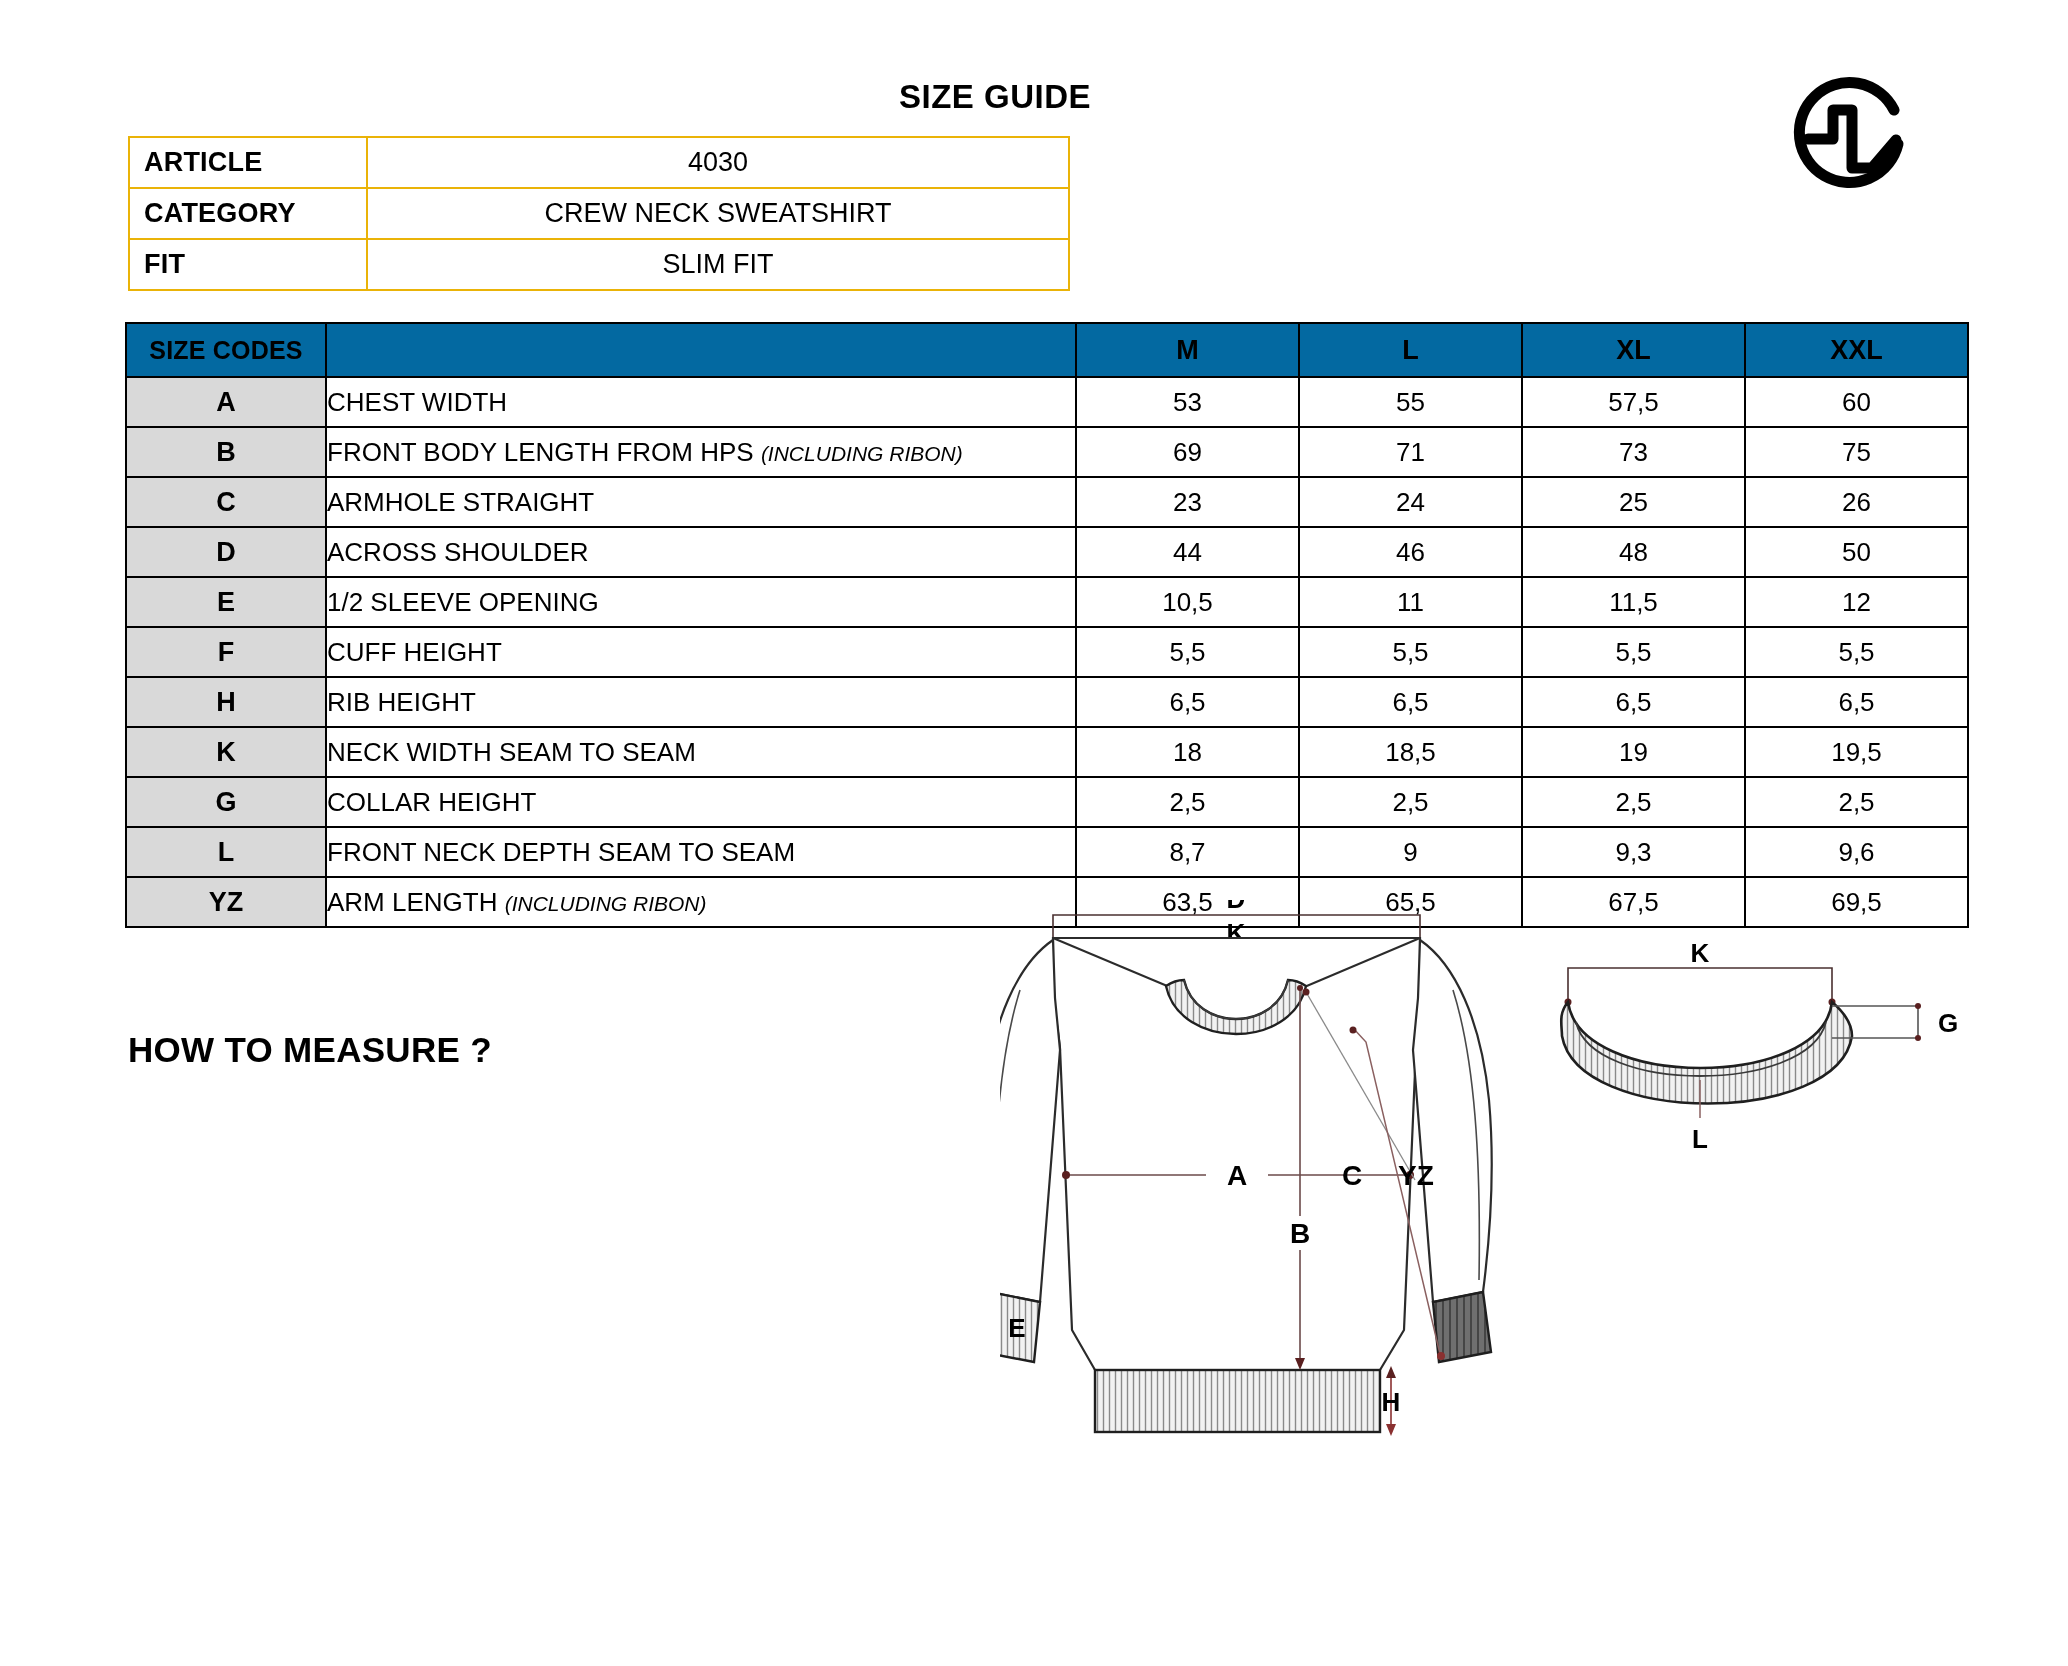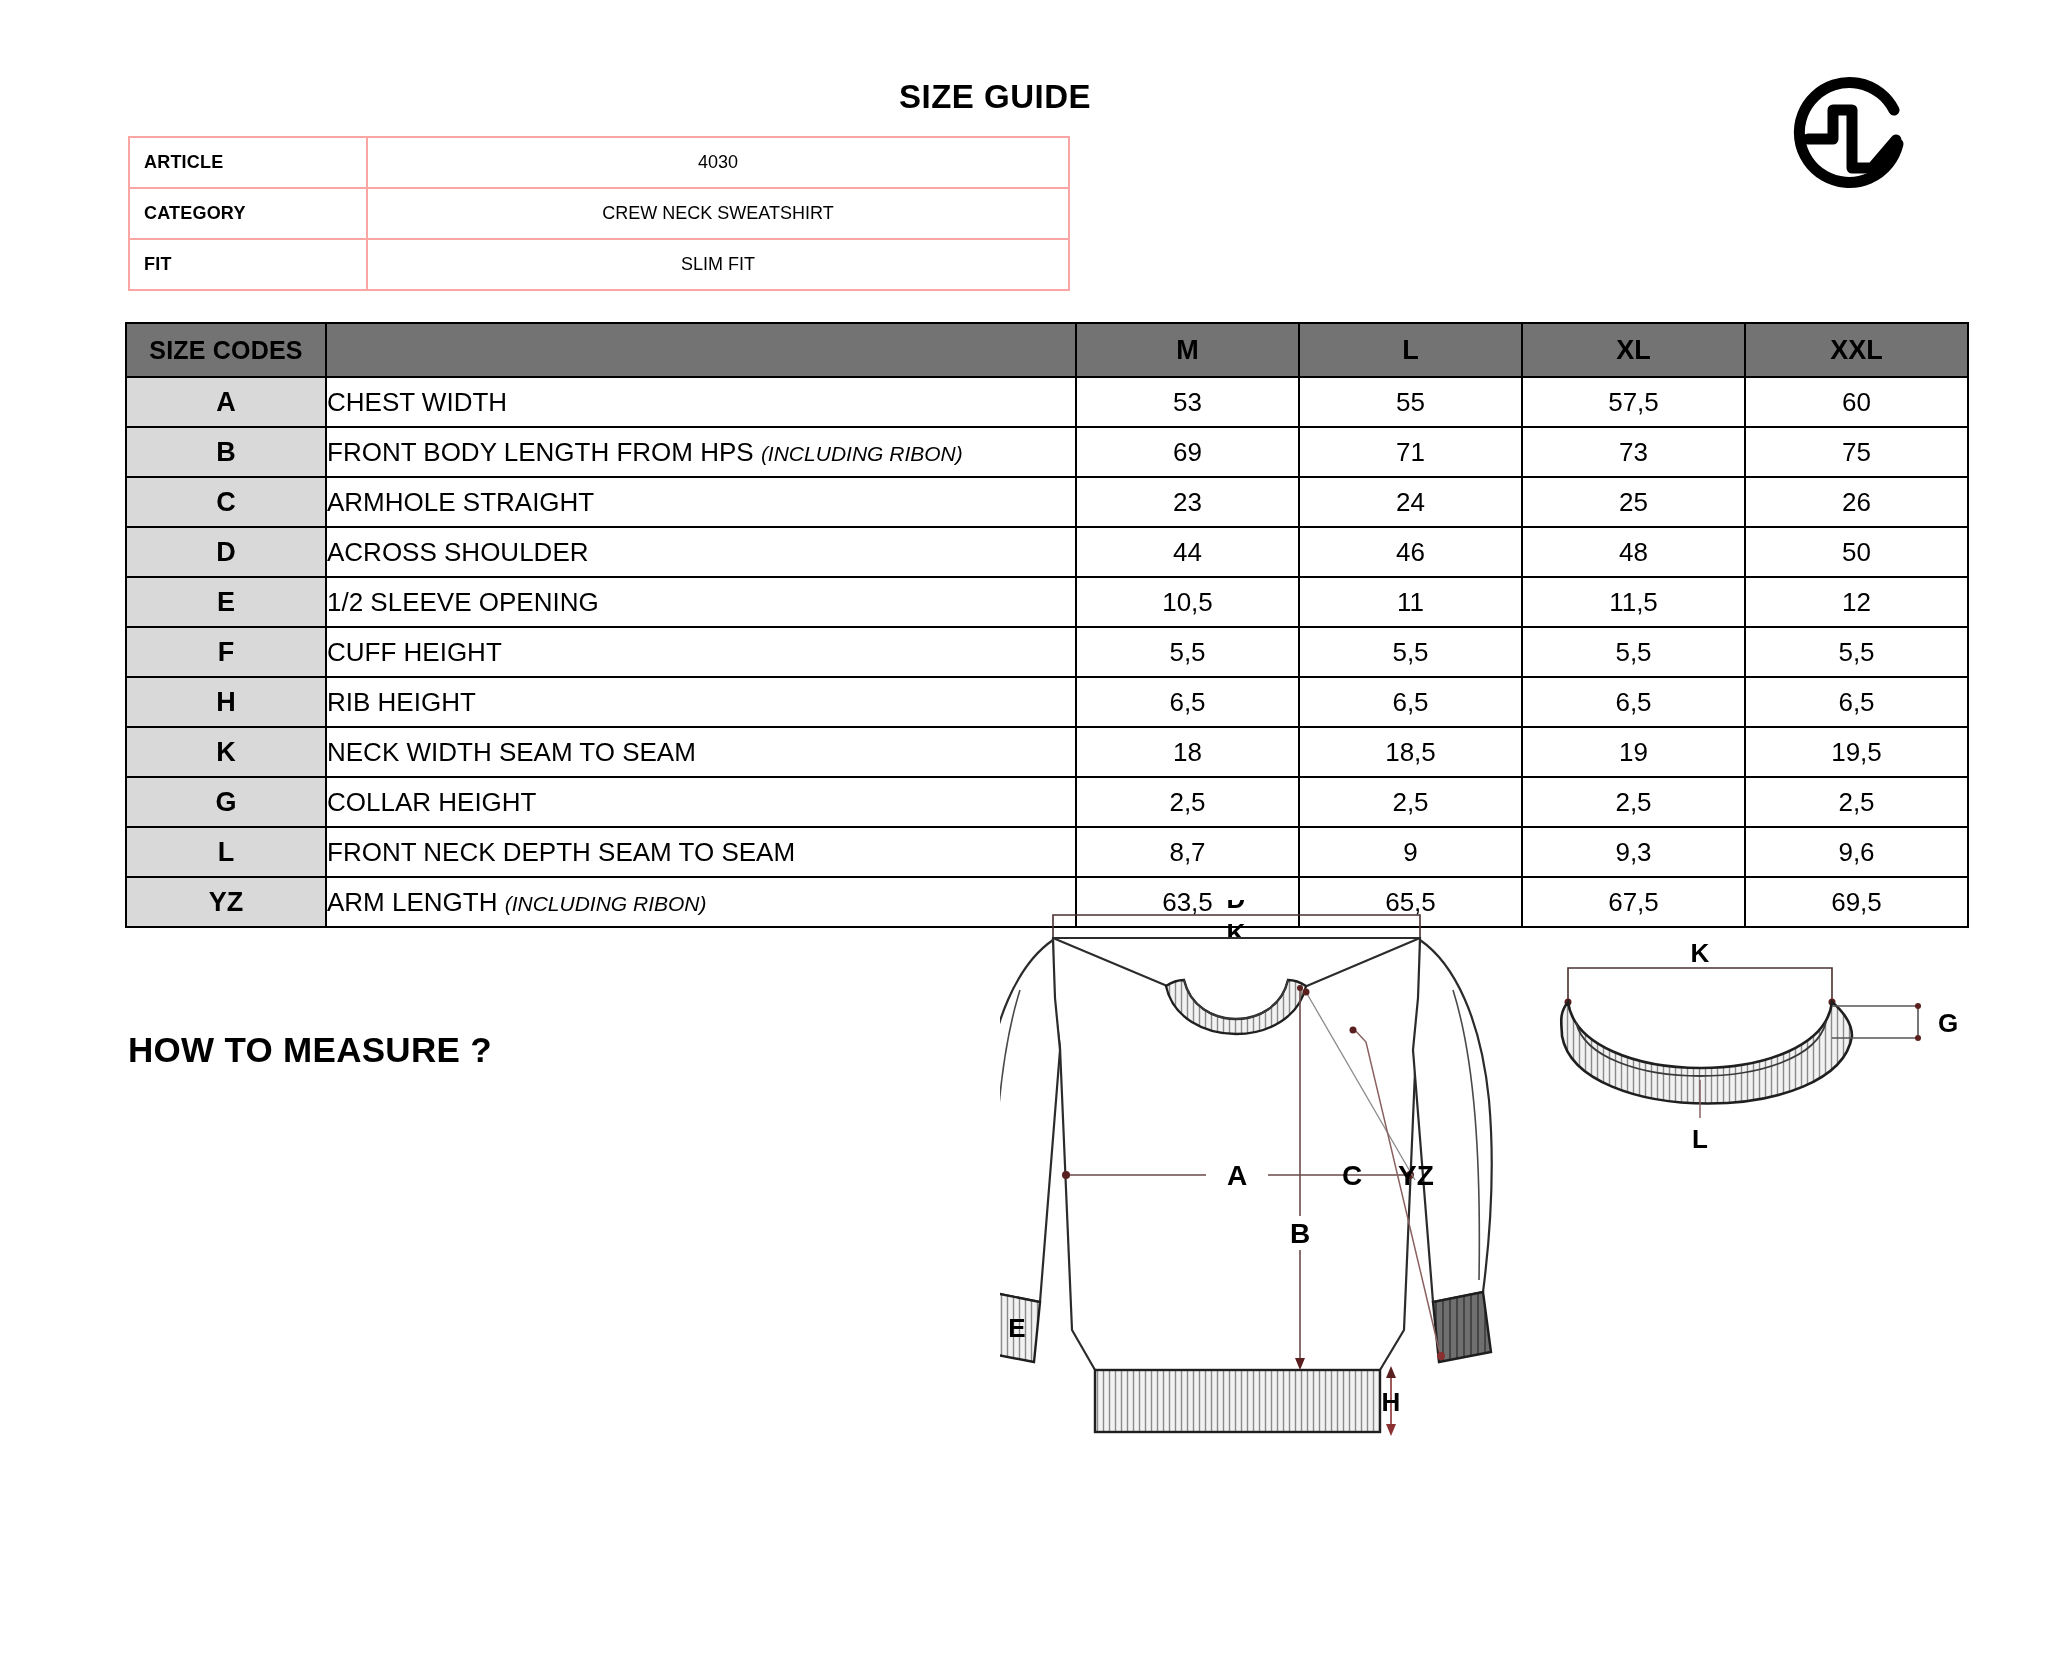--- a/index.html
+++ b/index.html
@@ -40,23 +40,23 @@
   
   .info-table {
     position: absolute;
     left: 128px;
     top: 136px;
     width: 942px;
     border-collapse: collapse;
     table-layout: fixed;
   }
   .info-table td {
-    border: 2px solid #fca5a5;
+    border: 2px solid #eab308;
     height: 49px;
-    font-size: 18px;
+    font-size: 27px;
     padding: 0 14px;
     vertical-align: middle;
   }
   .info-table td.label {
     width: 208px;
     font-weight: bold;
     text-align: left;
     letter-spacing: 0.2px;
   }
   .info-table td.value {
@@ -97,21 +97,21 @@
   }
   .size-table .desc-cell .small {
     font-size: 21px;
     font-style: italic;
   }
   .size-table .val-cell {
     text-align: center;
     font-weight: normal;
   }
   .size-table thead td {
-    background: #737373;
+    background: #0369a1;
     font-weight: bold;
     text-align: center;
     height: 52px;
   }
   .size-table thead td.code-head {
     font-size: 25px;
     letter-spacing: 0.2px;
   }
   .size-table thead td.size-head {
     font-size: 27px;

